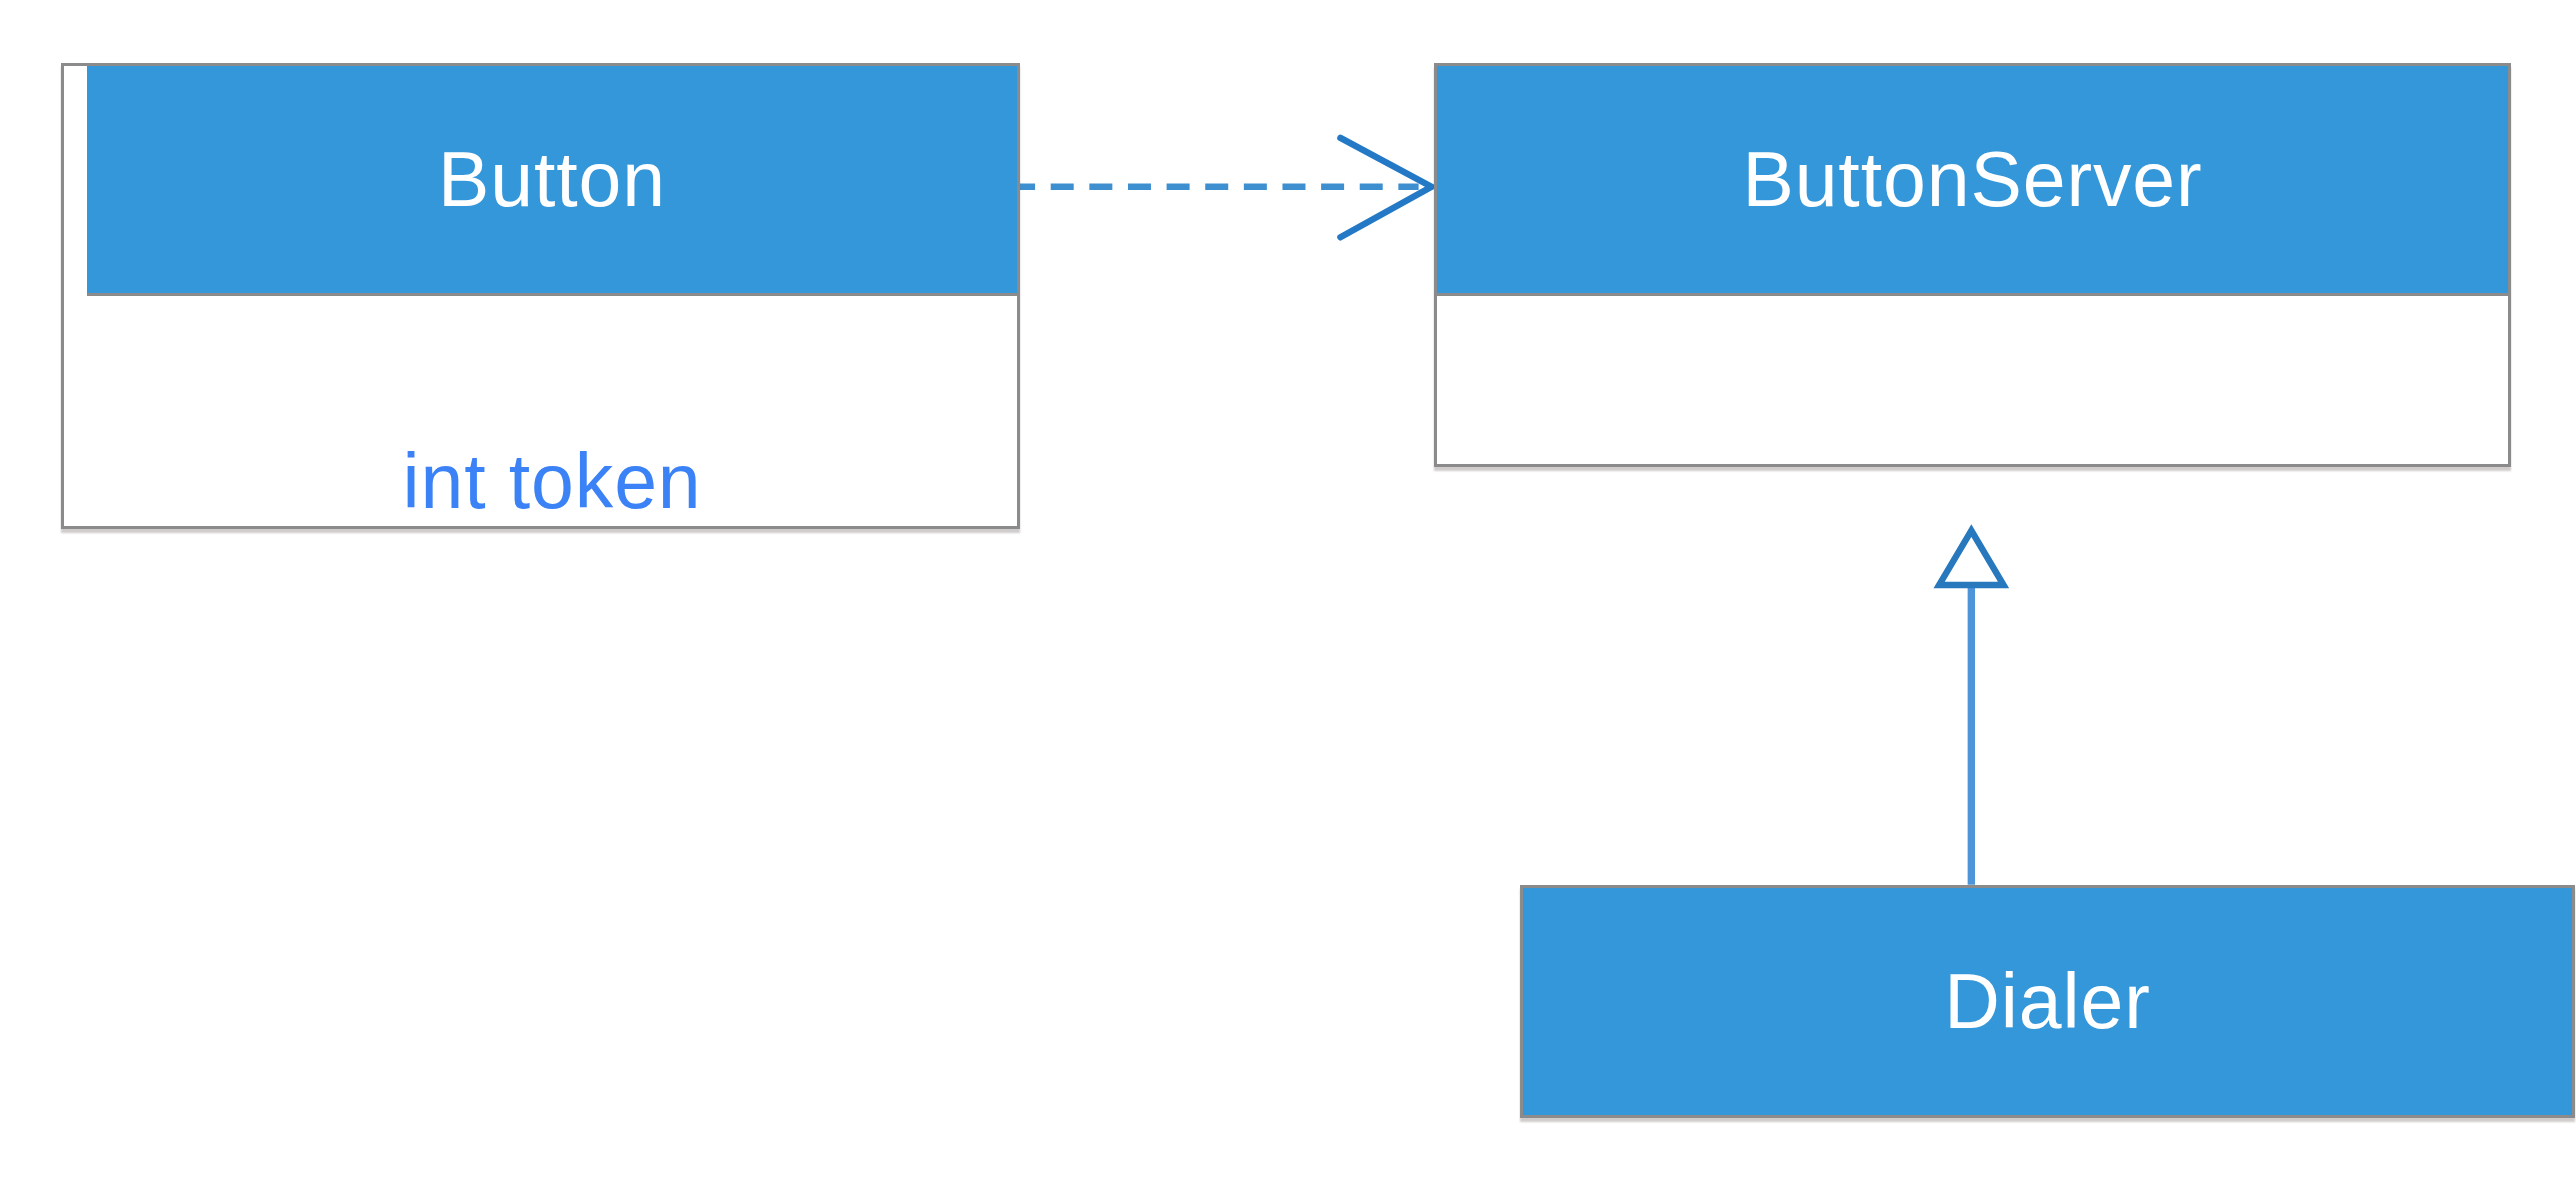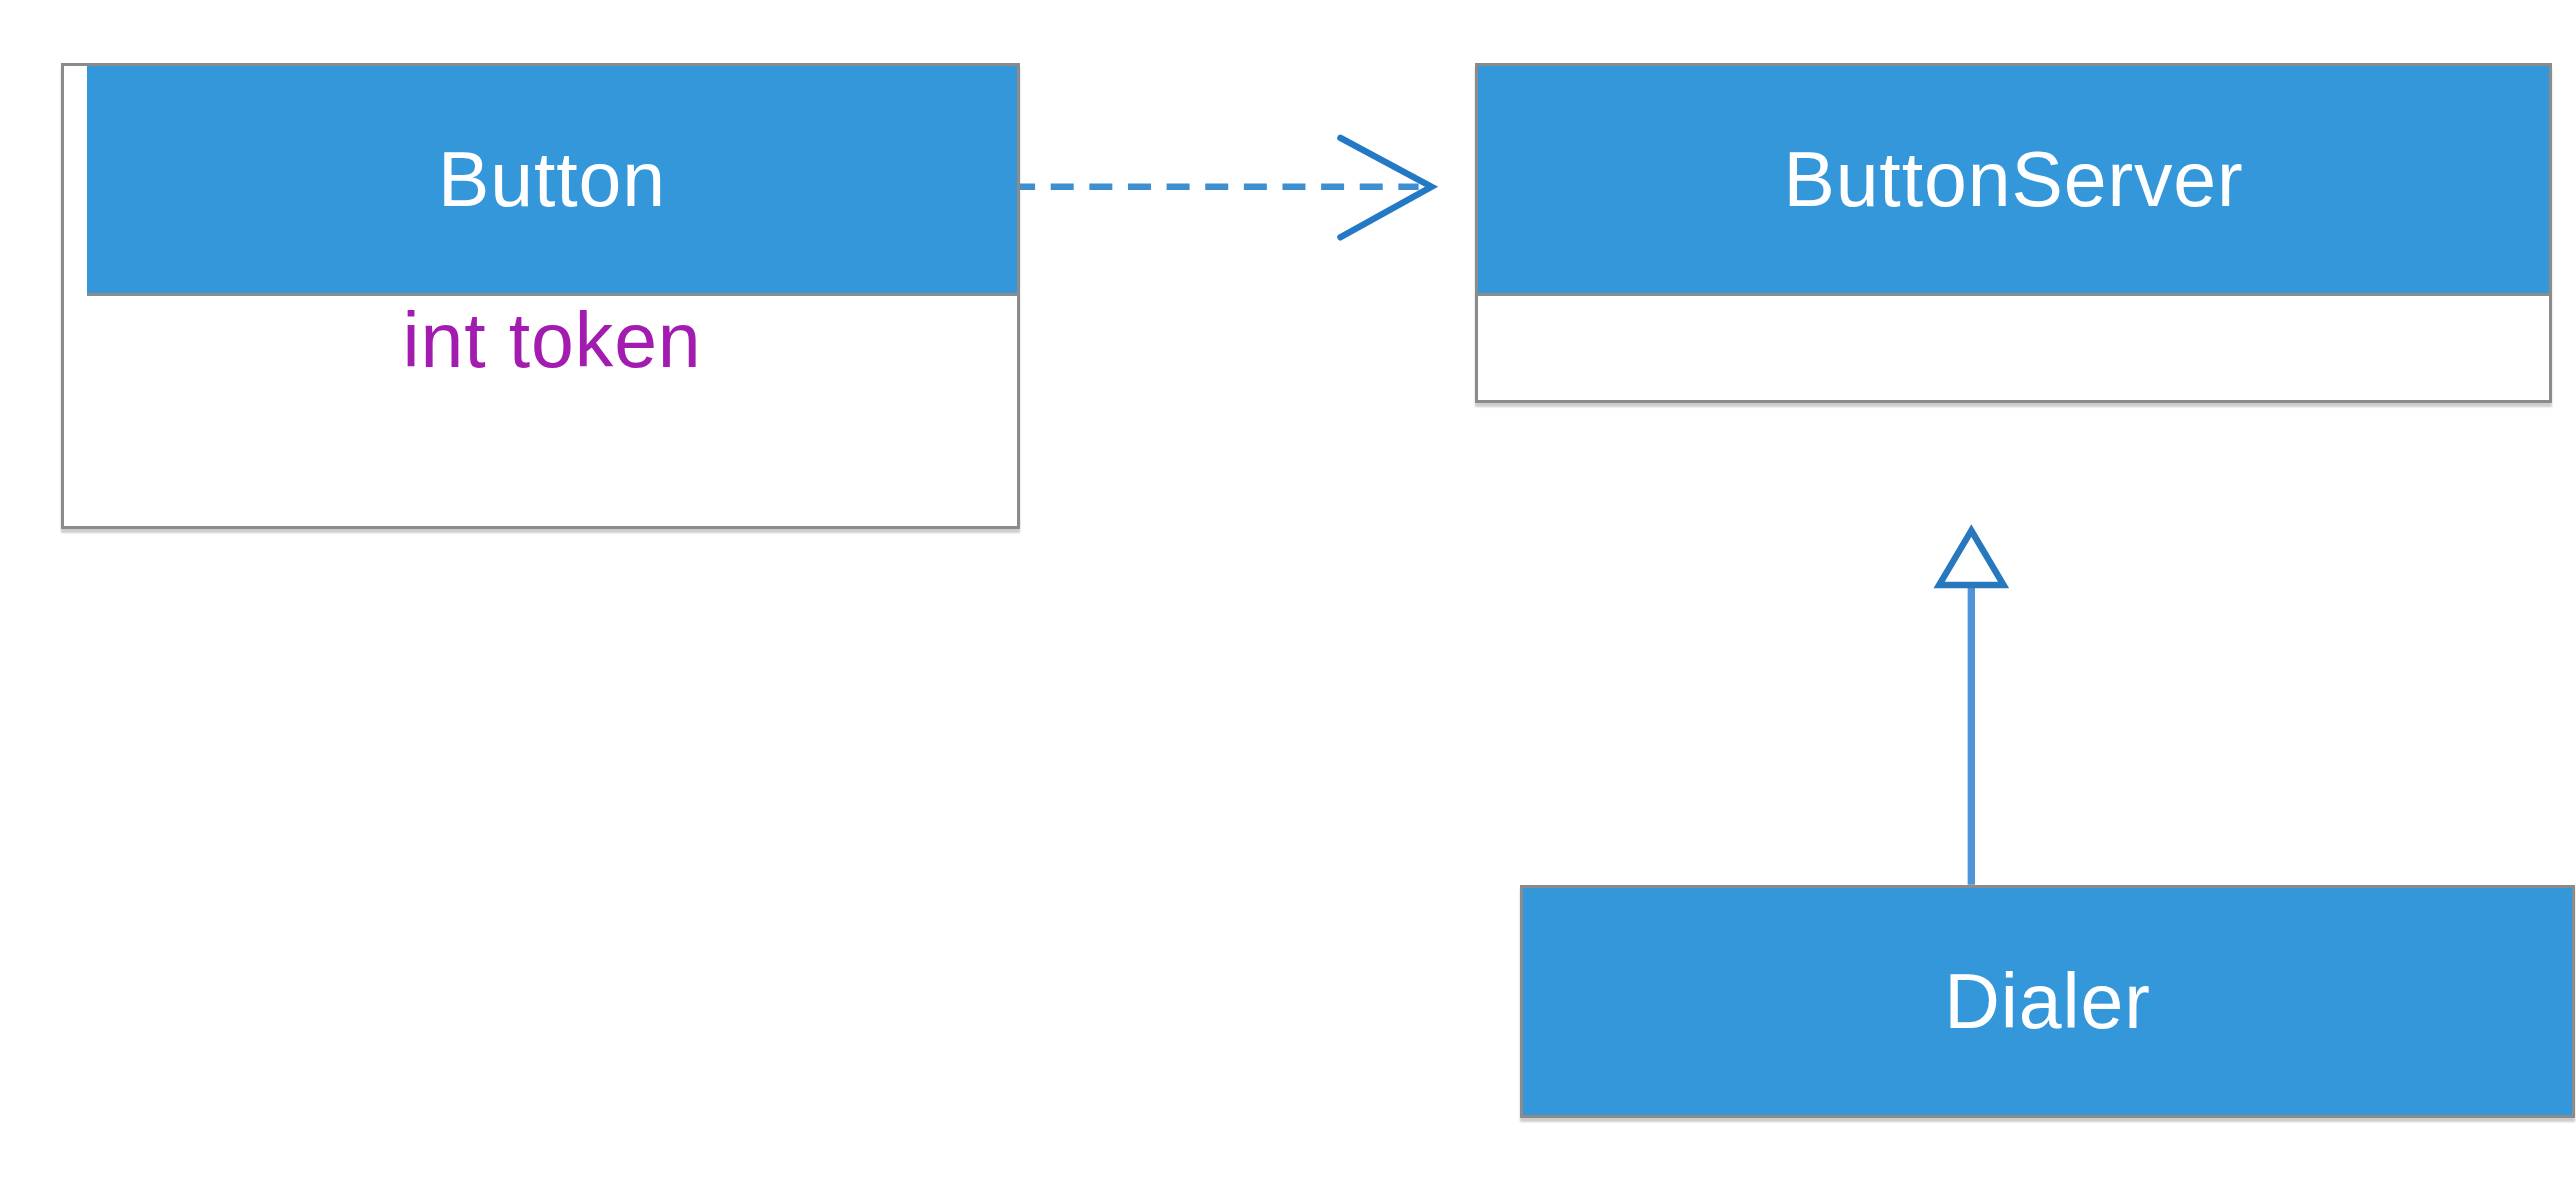--- a/index.html
+++ b/index.html
@@ -41,34 +41,34 @@
     display: flex;
     align-items: center;
     justify-content: center;
     font-size: 77px;
     letter-spacing: 0.9px;
     white-space: nowrap;
   }
   .class-body {
     flex: 1;
     display: flex;
-    align-items: flex-start;
+    align-items: flex-end;
     justify-content: center;
-    color: #a21caf;
+    color: #3b82f6;
     font-size: 77px;
     letter-spacing: 0.9px;
     white-space: nowrap;
     background: #ffffff;
   }
   .class-box.solid .class-header {
     border-bottom: none;
     height: 100%;
   }
   #box-button       { left: 61px;   top: 63px;  width: 959px;  height: 466px; padding-left: 23px; }
-  #box-buttonserver { left: 1434px; top: 63px;  width: 1077px; height: 340px; margin-left: 41px; }
+  #box-buttonserver { left: 1434px; top: 63px;  width: 1077px; height: 404px; }
   #box-dialer       { left: 1520px; top: 885px; width: 1055px;  height: 233px; }
 </style>
 </head>
 <body>
 
 <div class="canvas">
 
   <svg class="connectors" viewBox="0 0 2800 1295" xmlns="http://www.w3.org/2000/svg">
      ButtonServer (dashed, open arrowhead) --&gt;
     <line x1="1058" y1="203" x2="1542" y2="203" stroke-width="7" stroke-dasharray="25 17" fill="none" stroke="#3e8fd0"></line>

